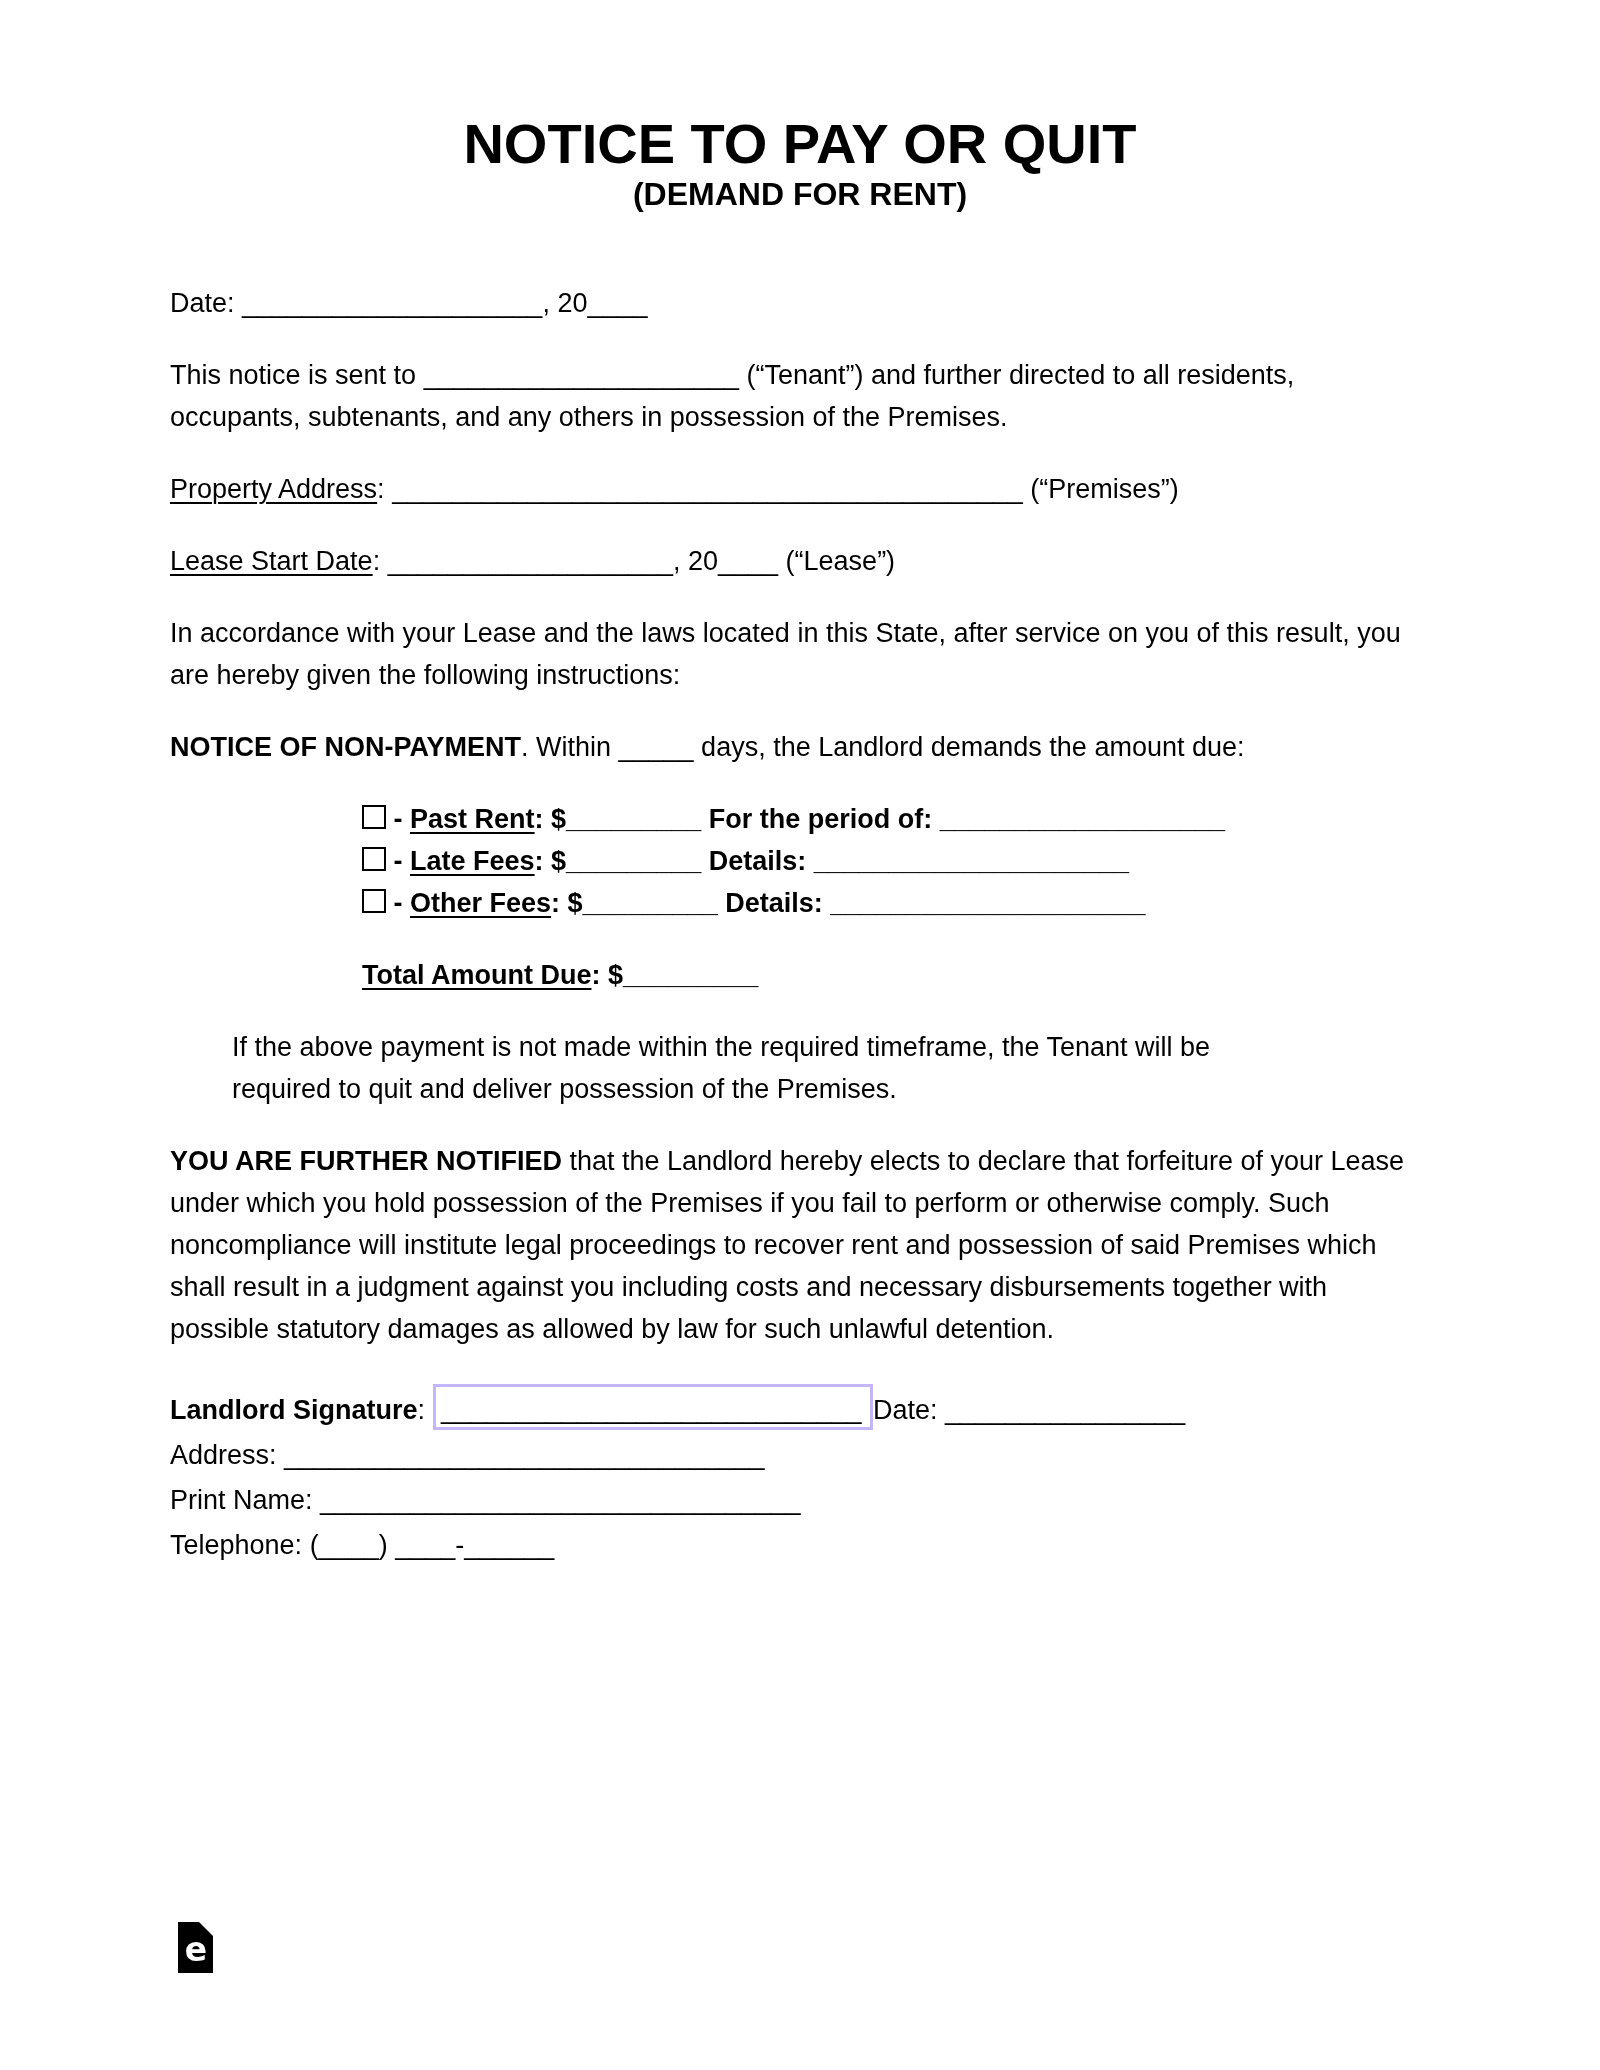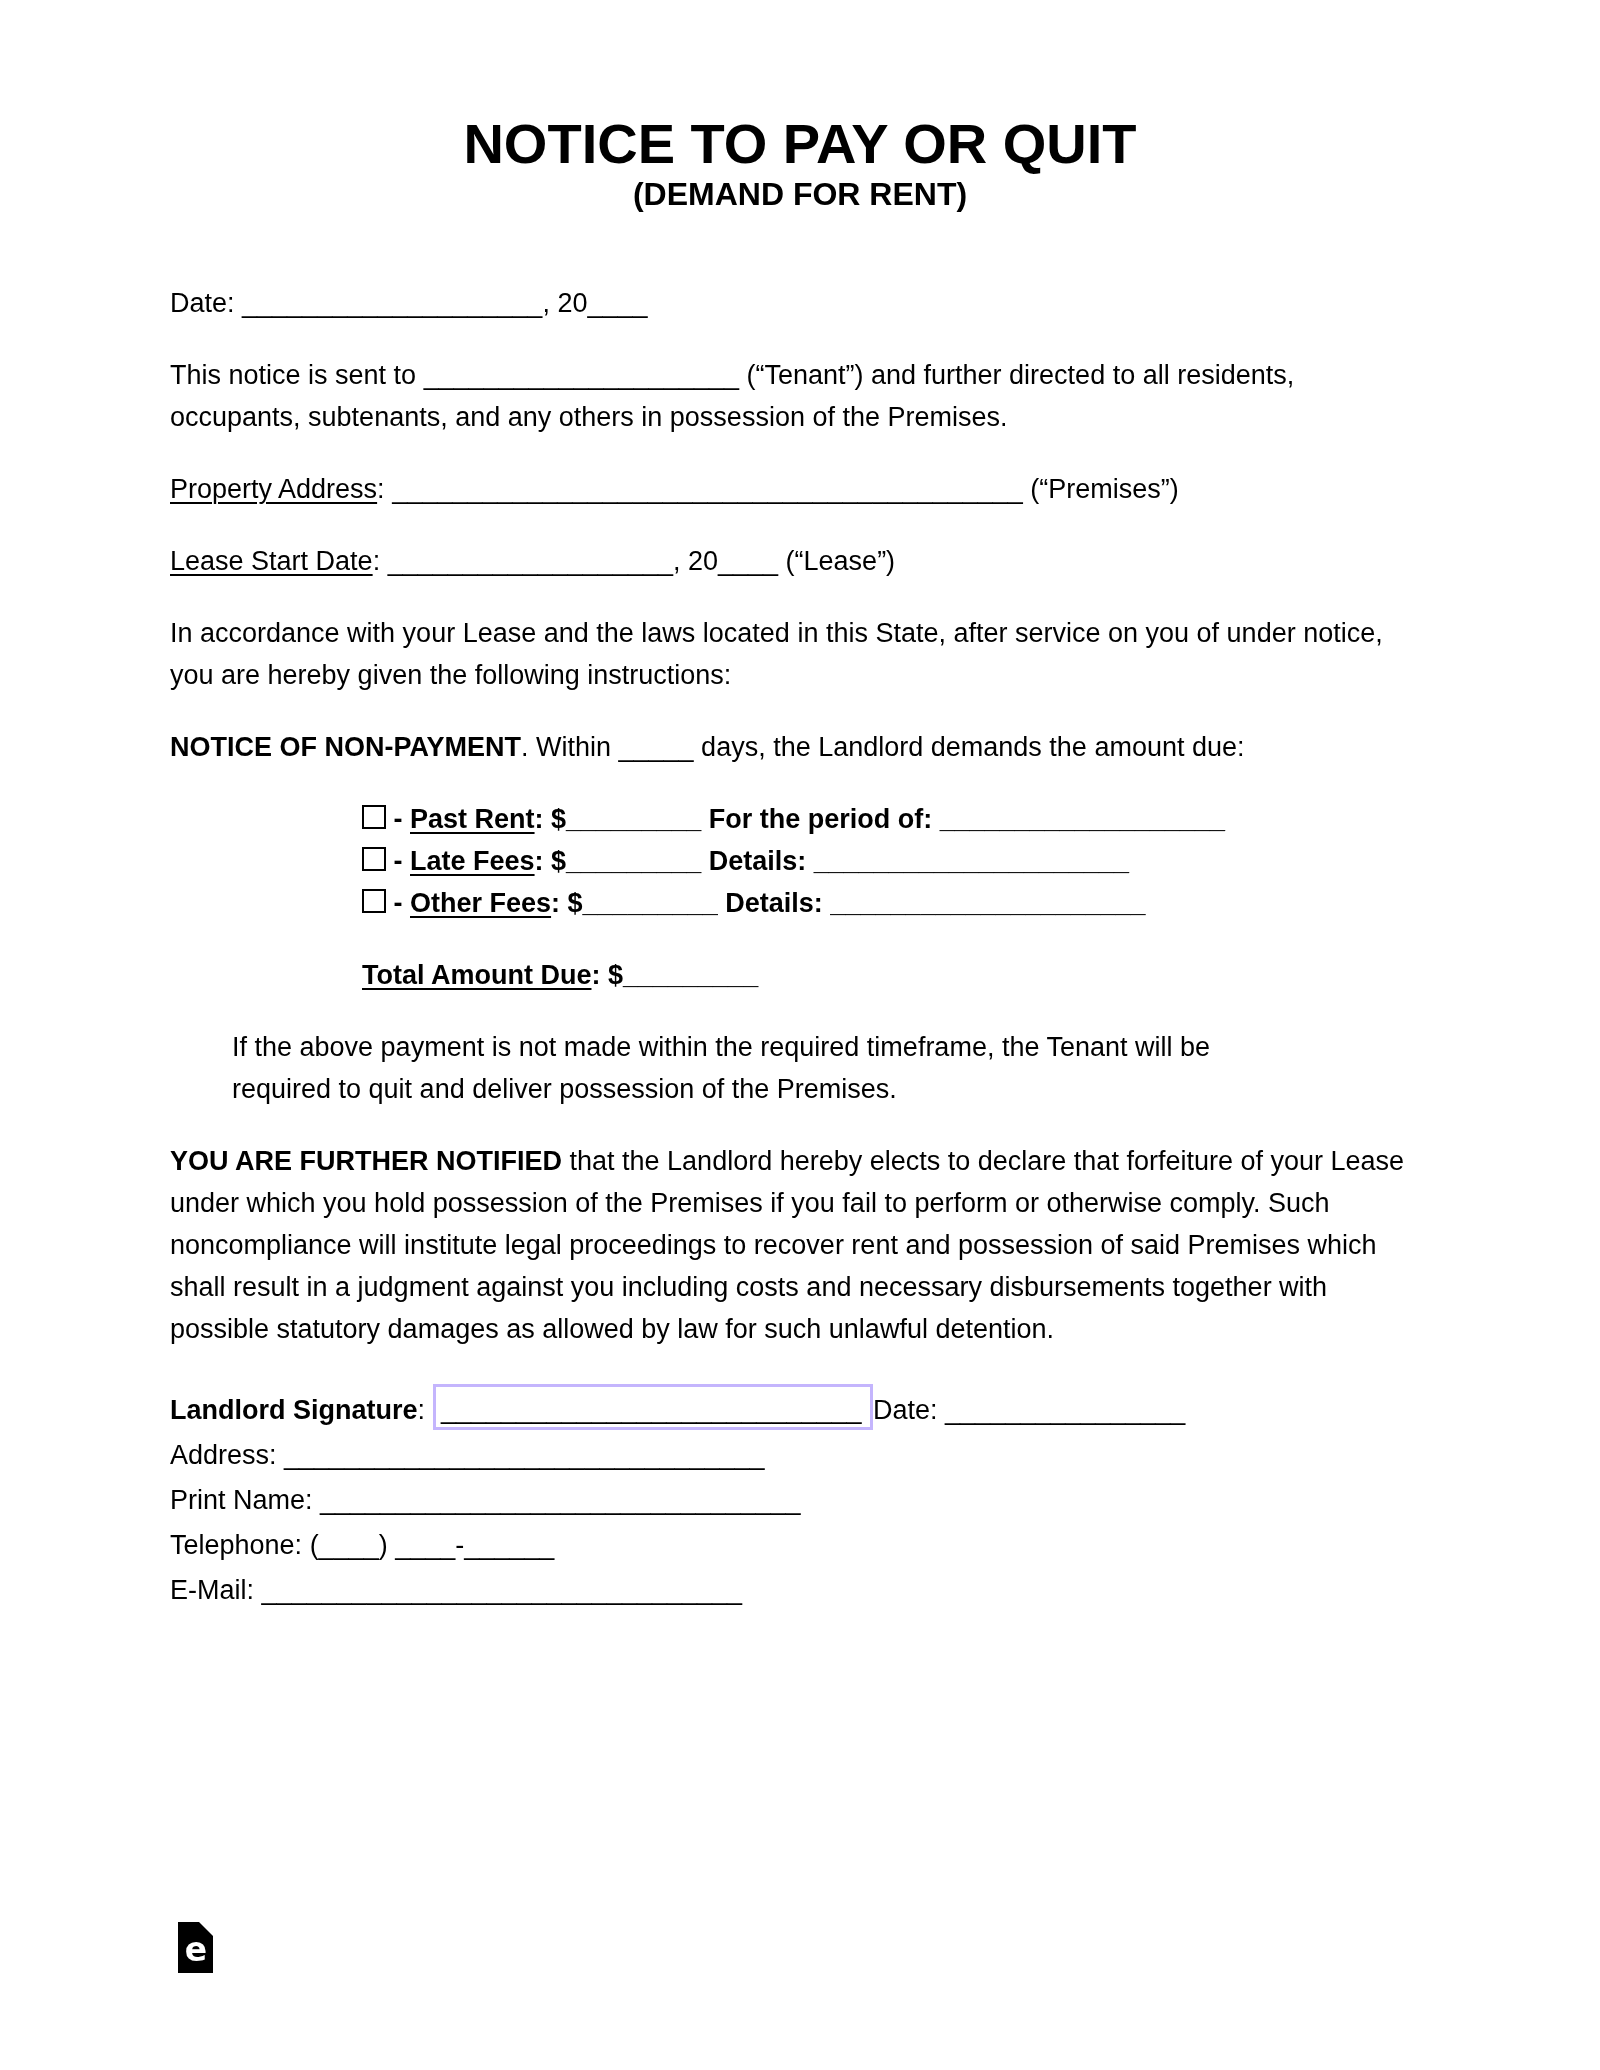--- a/index.html
+++ b/index.html
@@ -97,21 +97,21 @@
   <div class="doc-subtitle">(DEMAND FOR RENT)</div>
 
   <div class="para"><span>Date: </span><span>____________________</span><span>, 20</span><span>____</span></div>
 
   <div class="para"><span>This notice is sent to </span><span>_____________________</span><span> (“Tenant”) and further directed to all residents, occupants, subtenants, and any others in possession of the Premises.</span></div>
 
   <div class="para"><span class="u">Property Address</span><span>: </span><span>__________________________________________</span><span> (“Premises”)</span></div>
 
   <div class="para"><span class="u">Lease Start Date</span><span>: </span><span>___________________</span><span>, 20</span><span>____</span><span> (“Lease”)</span></div>
 
-  <div class="para">In accordance with your Lease and the laws located in this State, after service on you of under notice, you are hereby given the following instructions:</div>
+  <div class="para">In accordance with your Lease and the laws located in this State, after service on you of this result, you are hereby given the following instructions:</div>
 
   <div class="para"><span class="b">NOTICE OF NON-PAYMENT</span><span>. Within _____ days, the Landlord demands the amount due:</span></div>
 
   <div class="para indent1">
     <div class="fee-line"><span class="checkbox"></span><span> - </span><span class="u">Past Rent</span><span>: $</span><span>_________</span><span> For the period of: </span><span>___________________</span></div>
     <div class="fee-line"><span class="checkbox"></span><span> - </span><span class="u">Late Fees</span><span>: $</span><span>_________</span><span> Details: </span><span>_____________________</span></div>
     <div class="fee-line"><span class="checkbox"></span><span> - </span><span class="u">Other Fees</span><span>: $</span><span>_________</span><span> Details: </span><span>_____________________</span></div>
   </div>
 
   <div class="para indent1"><span class="u">Total Amount Due</span><span>: $</span><span>_________</span></div>
@@ -119,21 +119,20 @@
 
   <div class="para quote-indent">If the above payment is not made within the required timeframe, the Tenant will be required to quit and deliver possession of the Premises.</div>
 
   <div class="para"><span class="b">YOU ARE FURTHER NOTIFIED</span><span> that the Landlord hereby elects to declare that forfeiture of your Lease under which you hold possession of the Premises if you fail to perform or otherwise comply. Such noncompliance will institute legal proceedings to recover rent and possession of said Premises which shall result in a judgment against you including costs and necessary disbursements together with possible statutory damages as allowed by law for such unlawful detention.</span></div>
 
   <div class="sig-block">
     <div><span class="b">Landlord Signature</span><span>:</span><span class="sig-box"><span class="sig-box-blank">____________________________</span></span><span>Date: </span><span>________________</span></div>
     <div><span>Address: </span><span>________________________________</span></div>
     <div><span>Print Name: </span><span>________________________________</span></div>
     <div><span>Telephone: </span><span>(____) ____-______</span></div>
-    <div><span>E-Mail: </span><span>________________________________</span></div>
   </div>
 
 </div>
 
 <div class="logo">
     <span class="logo-letter">e</span>
   </div>
 <div class="logo-fold"></div>
 
 </body></html>

